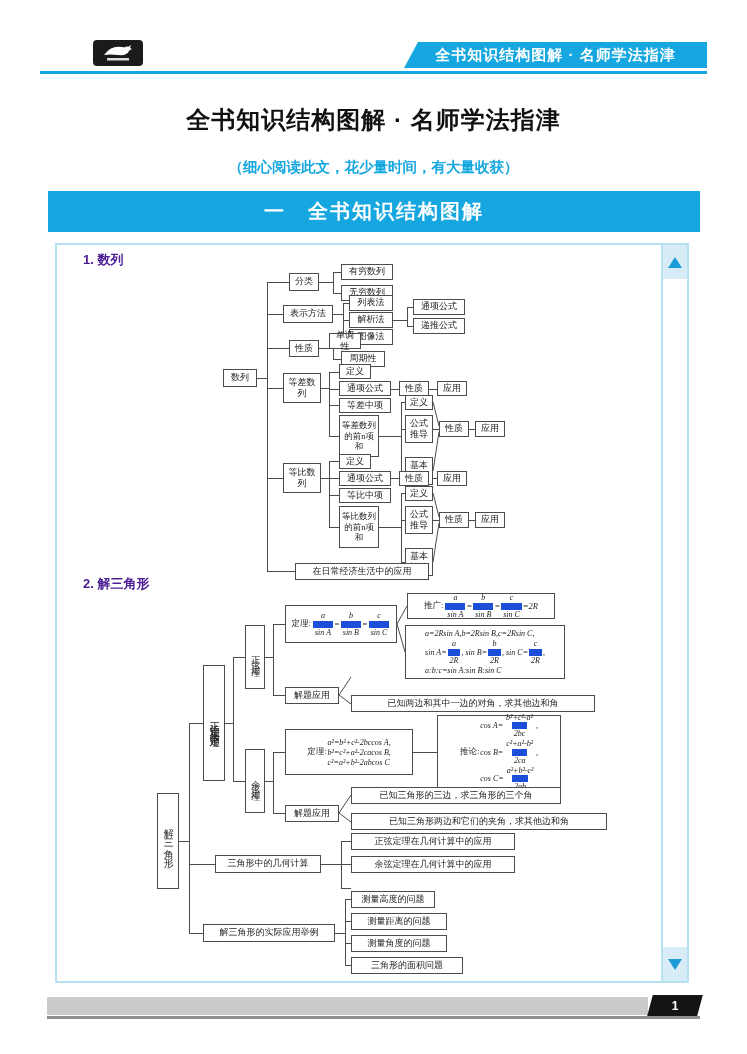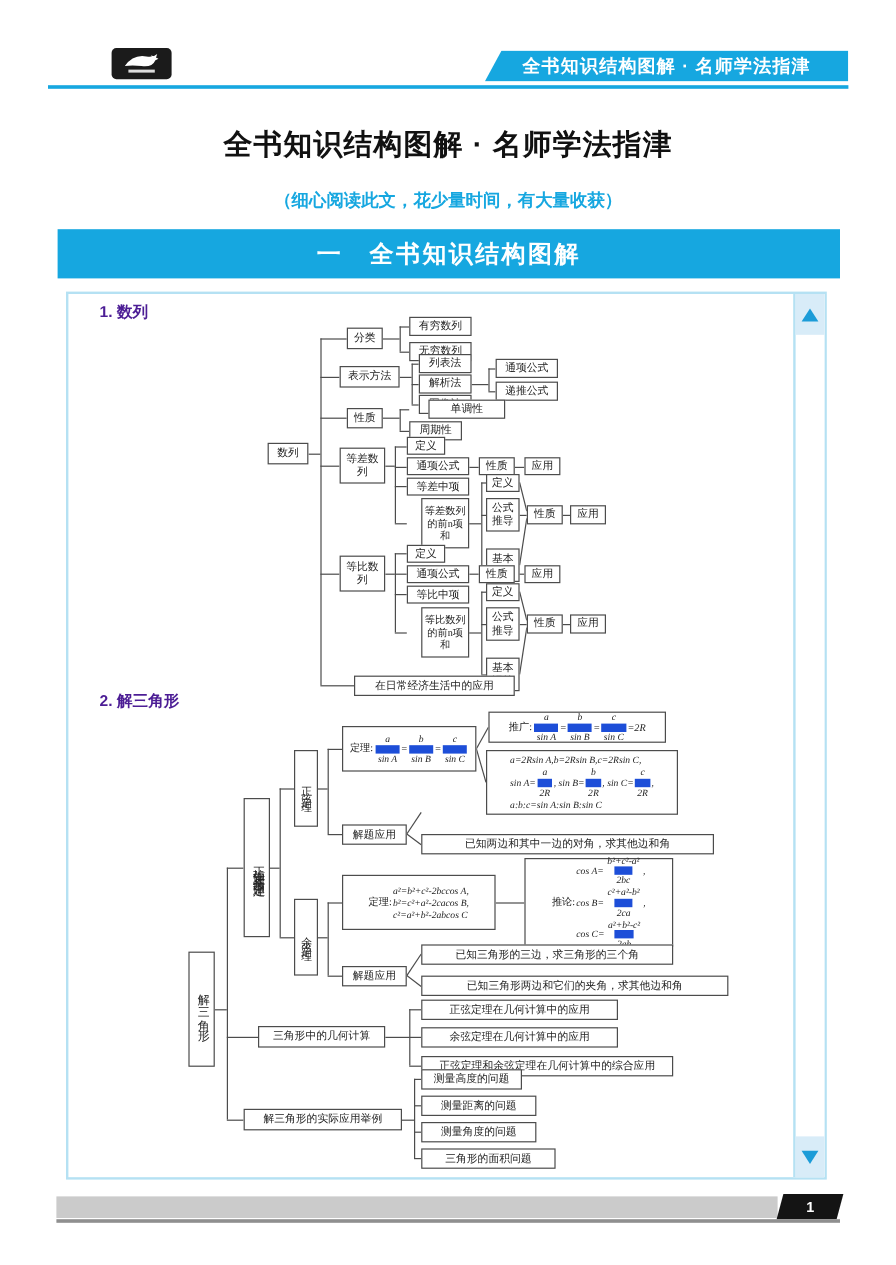--- a/index.html
+++ b/index.html
@@ -36,21 +36,21 @@
   .tri-down{width:0;height:0;border-left:7px solid transparent;border-right:7px solid transparent;
     border-top:11px solid #1b9cd8;}
   
   .sec-label{position:absolute;font-size:13px;font-weight:bold;color:#4c1d95;}
   .hl,.vl{position:absolute;background:#4c4c4c;}
   .hl{height:1px;} .vl{width:1px;}
   .nb{position:absolute;box-sizing:border-box;border:1px solid #4c4c4c;background:#fff;
     display:flex;align-items:center;justify-content:center;text-align:center;
     font-size:9px;line-height:1.25;padding:0 2px;color:#222;word-break:break-all;
     font-family:"Liberation Serif","DejaVu Serif",serif;}
-  .nb.small3{font-size:8.5px;padding:0 2px;margin-left:12px;}
+  .nb.small3{font-size:8.5px;padding:0 2px;}
   .vert{writing-mode:vertical-rl;text-orientation:upright;padding:2px 0;}
   .fb{position:absolute;box-sizing:border-box;border:1px solid #4c4c4c;background:#fff;
     font-size:8.5px;color:#222;display:flex;align-items:center;justify-content:center;padding:1px 3px;
     font-family:"Liberation Serif","DejaVu Serif",serif;}
   .fb .lbl{font-style:normal;margin-right:1px;white-space:nowrap;}
   .it{font-style:italic;}
   .fr{display:inline-flex;flex-direction:column;align-items:center;margin:0 1px;
     font-size:8px;line-height:1.15;}
   .fr .den{border-top:7px solid #1d4ed8;text-align:right;}
   .fr .num,.fr .den{padding:0 2px;white-space:nowrap;}
@@ -195,21 +195,21 @@
     <div class="nb" style="left:232px;top:28px;width:30px;height:18px">分类</div>
     <div class="nb" style="left:284px;top:19px;width:52px;height:16px">有穷数列</div>
     <div class="nb" style="left:284px;top:40px;width:52px;height:16px">无穷数列</div>
     <div class="nb" style="left:226px;top:60px;width:50px;height:18px">表示方法</div>
     <div class="nb" style="left:292px;top:50px;width:44px;height:16px">列表法</div>
     <div class="nb" style="left:292px;top:67px;width:44px;height:16px">解析法</div>
     <div class="nb" style="left:292px;top:84px;width:44px;height:16px">图像法</div>
     <div class="nb" style="left:356px;top:54px;width:52px;height:16px">通项公式</div>
     <div class="nb" style="left:356px;top:73px;width:52px;height:16px">递推公式</div>
     <div class="nb" style="left:232px;top:95px;width:30px;height:17px">性质</div>
-    <div class="nb" style="left:300px;top:88px;width:64px;height:16px">单调性</div>
+    <div class="nb" style="left:272px;top:88px;width:32px;height:16px">单调性</div>
     <div class="nb" style="left:284px;top:106px;width:44px;height:16px">周期性</div>
     <div class="nb" style="left:226px;top:128px;width:38px;height:30px">等差数列</div>
     <div class="nb" style="left:282px;top:119px;width:32px;height:15px">定义</div>
     <div class="nb" style="left:282px;top:136px;width:52px;height:15px">通项公式</div>
     <div class="nb" style="left:342px;top:136px;width:30px;height:15px">性质</div>
     <div class="nb" style="left:380px;top:136px;width:30px;height:15px">应用</div>
     <div class="nb" style="left:282px;top:153px;width:52px;height:15px">等差中项</div>
     <div class="nb small3" style="left:282px;top:170px;width:40px;height:42px">等差数列的前n项和</div>
     <div class="nb" style="left:348px;top:150px;width:28px;height:15px">定义</div>
     <div class="nb" style="left:348px;top:170px;width:28px;height:28px">公式推导</div>
@@ -349,21 +349,20 @@
       </div>
     </div>
 
     <div class="nb" style="left:228px;top:560px;width:54px;height:17px">解题应用</div>
     <div class="nb" style="left:294px;top:568px;width:256px;height:17px">已知三角形两边和它们的夹角，求其他边和角</div>
     <div class="nb" style="left:294px;top:542px;width:210px;height:17px">已知三角形的三边，求三角形的三个角</div>
 
     <div class="nb" style="left:158px;top:610px;width:106px;height:18px">三角形中的几何计算</div>
     <div class="nb" style="left:294px;top:588px;width:164px;height:17px">正弦定理在几何计算中的应用</div>
     <div class="nb" style="left:294px;top:611px;width:164px;height:17px">余弦定理在几何计算中的应用</div>
-    <div class="nb" style="left:294px;top:635px;width:210px;height:17px">正弦定理和余弦定理在几何计算中的综合应用</div>
 
     <div class="nb" style="left:146px;top:679px;width:132px;height:18px">解三角形的实际应用举例</div>
     <div class="nb" style="left:294px;top:646px;width:84px;height:17px">测量高度的问题</div>
     <div class="nb" style="left:294px;top:668px;width:96px;height:17px">测量距离的问题</div>
     <div class="nb" style="left:294px;top:690px;width:96px;height:17px">测量角度的问题</div>
     <div class="nb" style="left:294px;top:712px;width:112px;height:17px">三角形的面积问题</div>
   </div>
 
   <div id="scroll-col">
     <div class="scroll-btn up">

